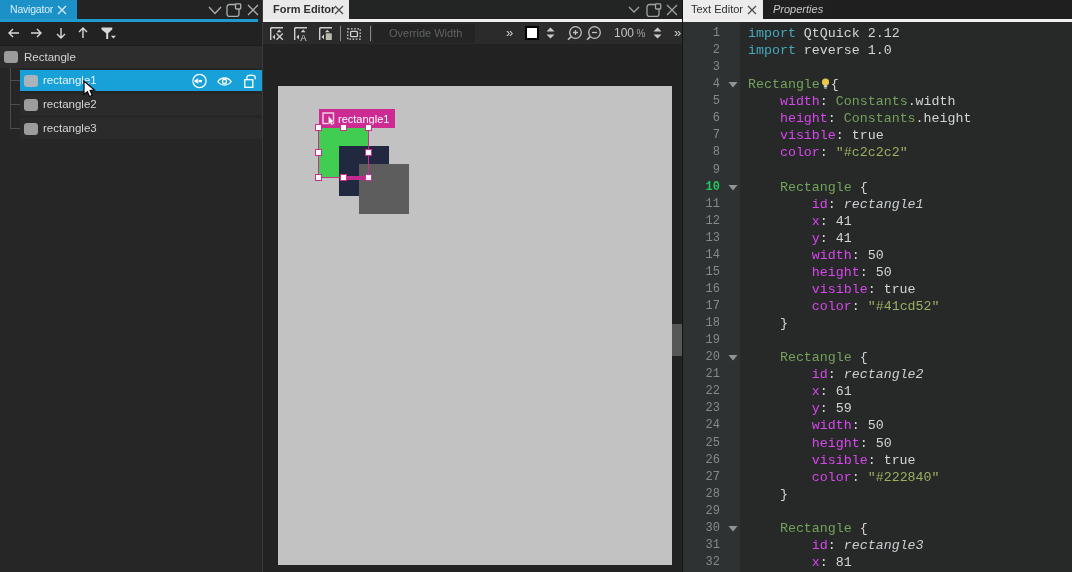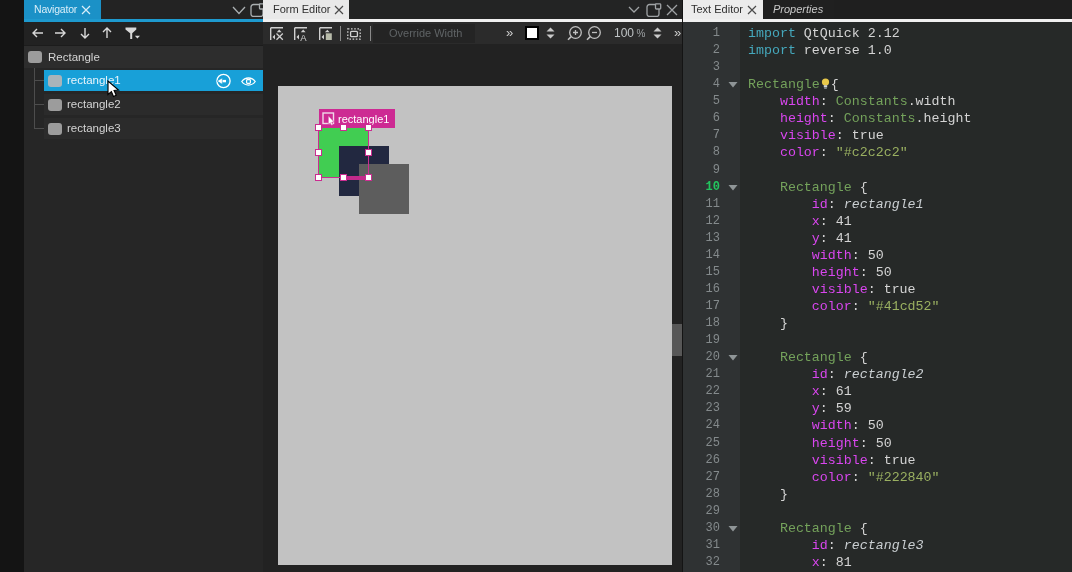--- a/index.html
+++ b/index.html
@@ -9,21 +9,21 @@
   #code .k{color:#45a8bc;}
   #code .p{color:#d946ef;}
   #code .t{color:#74a25b;}
   #code .s{color:#9ab061;}
   #code .i{color:#c9ced1;font-style:italic;}
 </style>
 </head>
 <body>
 <div id="root">
 
-<div class="abs" style="left:0;top:0;width:263px;height:572px;background:#262626;margin-left:24px;">
+<div class="abs" style="left:0;top:0;width:263px;height:572px;background:#262626;">
 
   <div class="abs" style="left:0;top:0;width:262px;height:19px;background:#232323;"></div>
   <div class="abs" style="left:0;top:0;width:77px;height:19px;background:#1b91c7;"></div>
   <div class="abs" style="left:10px;top:0;font-size:10.5px;letter-spacing:-0.2px;line-height:19px;color:#d9eef9;">Navigator</div>
   <svg class="abs" style="left:57px;top:5px" width="10" height="10">
         <path d="M1 1 L9 9 M9 1 L1 9" stroke="#d9eef9" stroke-width="1.2" fill="none"></path>
       </svg>
 
   <svg class="abs" style="left:208px;top:5.5px" width="14" height="9">
         <path d="M1 1 L7 7.5 L13 1" stroke="#aaafb1" stroke-width="1.3" fill="none"></path>
@@ -97,21 +97,21 @@
 
   <svg class="abs" style="left:82.5px;top:79.5px" width="13" height="18">
     <path d="M1 1 L1 14.5 L4.4 11.6 L6.5 16.5 L9.2 15.3 L7.1 10.5 L11.5 10.1 Z" fill="#ffffff" stroke="#000000" stroke-width="1.15"></path>
   </svg>
 </div>
 
 <div class="abs" style="left:263px;top:0;width:419px;height:572px;background:#222222;">
 
   <div class="abs" style="left:0;top:0;width:419px;height:19px;background:#232424;"></div>
   <div class="abs" style="left:0;top:0;width:86px;height:19px;background:#e9e9e9;"></div>
-  <div class="abs tabtxt" style="left:10px;top:0;color:#2f2f2f;">Form Editor</div>
+  <div class="abs tabtxt" style="left:10px;top:0;color:#2f2f2f;font-weight:bold;">Form Editor</div>
   <svg class="abs" style="left:71px;top:5px" width="10" height="10">
         <path d="M1 1 L9 9 M9 1 L1 9" stroke="#4a4a4a" stroke-width="1.2" fill="none"></path>
       </svg>
 
   <svg class="abs" style="left:365px;top:6px" width="12" height="8">
         <path d="M1 1 L6 6 L11 1" stroke="#9fa3a5" stroke-width="1.3" fill="none"></path>
       </svg>
   <svg class="abs" style="left:383px;top:3px" width="16" height="14">
     <rect x="1" y="1.5" width="12" height="12" rx="2.5" stroke="#9fa3a5" stroke-width="1.3" fill="none"></rect>
     <rect x="9.5" y="0.8" width="5.2" height="5.2" rx="0.8" stroke="#9fa3a5" stroke-width="1.3" fill="#232424"></rect>

